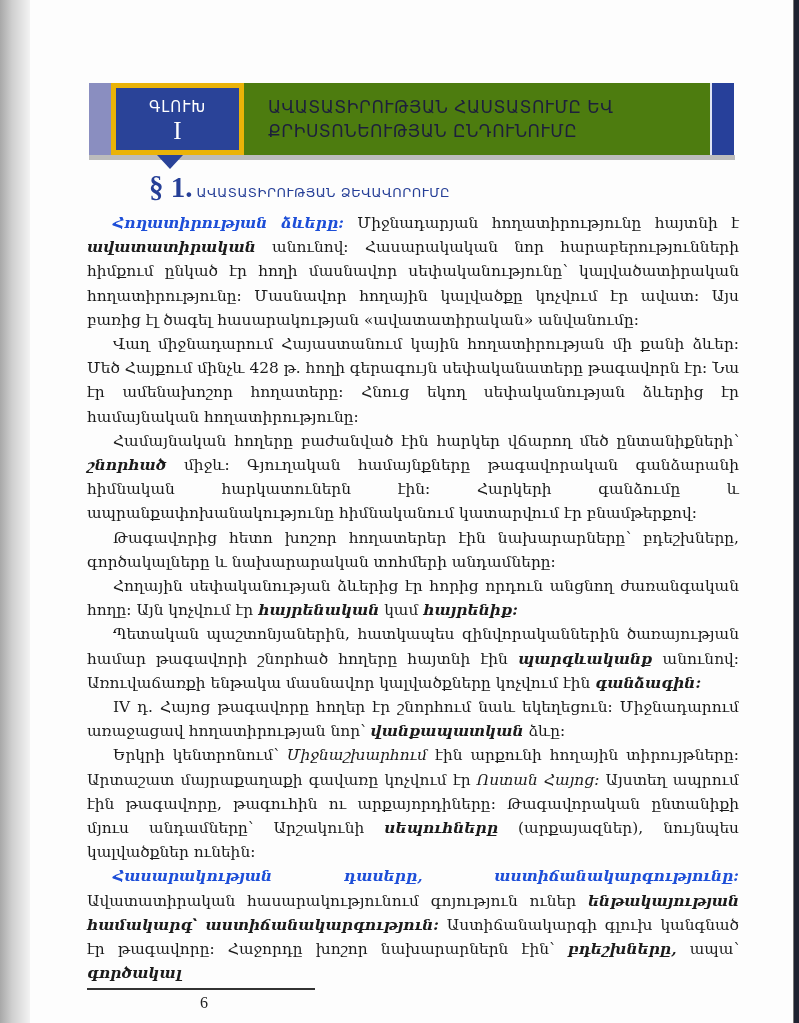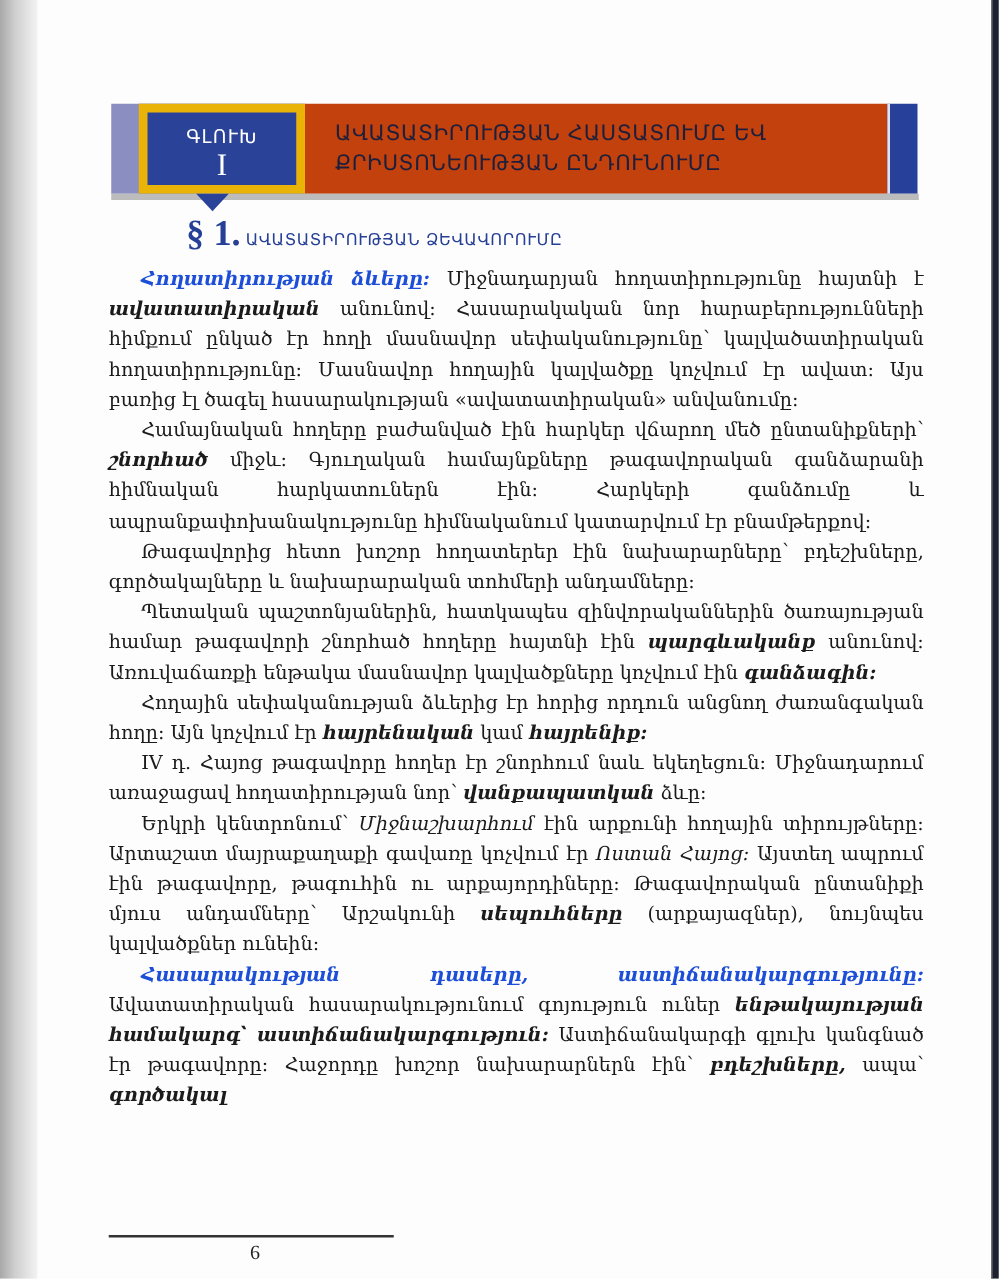--- a/index.html
+++ b/index.html
@@ -15,27 +15,27 @@
   }
   .right-edge {
     position:absolute; left:793px; top:0; width:6px; height:1023px;
     background:#1e2230; border-left:1px solid #777;
   }
   
   .banner { position:absolute; left:89px; top:83px; width:646px; height:72px; }
   .banner .strip-left { position:absolute; left:0; top:0; width:22px; height:72px; background:#8a8ec0; }
   .banner .chapter-box {
     position:absolute; left:22px; top:0; width:133px; height:72px;
-    background:#2a4398; border:7px solid #eab308; box-sizing:border-box;
+    background:#2a4398; border:5px solid #eab308; box-sizing:border-box;
     color:#fff; text-align:center;
   }
   .chapter-box .ch-label { display:block; font-family:"DejaVu Sans","Liberation Sans",sans-serif; font-size:15px; margin-top:10px; letter-spacing:1px; }
   .chapter-box .ch-num { display:block; font-family:"Liberation Serif",serif; font-size:25px; line-height:26px; margin-top:2px; }
   .banner .title-area {
-    position:absolute; left:155px; top:0; width:466px; height:72px; background:#c2410c;
+    position:absolute; left:155px; top:0; width:466px; height:72px; background:#4d7c0f;
   }
   .title-area .t-line {
     display:block; font-family:"DejaVu Sans","Liberation Sans",sans-serif; font-size:17px;
     color:#1d1f3c; letter-spacing:0.5px; padding-left:24px; line-height:24px;
   }
   .title-area .t-line:first-child { margin-top:12px; }
   .banner .strip-right { position:absolute; left:621px; top:0; width:24px; height:72px; background:#27409a; border-left:2px solid #dfe3f5; box-sizing:border-box; }
   .banner-underline { position:absolute; left:89px; top:155px; width:646px; height:5px; background:#bcbcbc; }
   .pointer {
     position:absolute; left:157px; top:155px; width:0; height:0;
@@ -78,23 +78,24 @@
 </div>
 <div class="banner-underline"></div>
 <div class="pointer"></div>
 
 <div class="section-heading">
   <span class="sec-num">§ 1.</span><span class="sec-title">ԱՎԱՏԱՏԻՐՈՒԹՅԱՆ ՁԵՎԱՎՈՐՈՒՄԸ</span>
 </div>
 
 <div class="body-text">
   <p><span class="kw-blue">Հողատիրության ձևերը:</span><span> Միջնադարյան հողատիրությունը հայտնի է </span><span class="kw">ավատատիրական</span><span> անունով: Հասարակական նոր հարաբերությունների հիմքում ընկած էր հողի մասնավոր սեփականությունը՝ կալվածատիրական հողատիրությունը: Մասնավոր հողային կալվածքը կոչվում էր ավատ: Այս բառից էլ ծագել հասարակության «ավատատիրական» անվանումը:</span></p>
+  <p>Վաղ միջնադարում Հայաստանում կային հողատիրության մի քանի ձևեր: Մեծ Հայքում մինչև 428 թ. հողի գերագույն սեփականատերը թագավորն էր: Նա էր ամենախոշոր հողատերը: Հնուց եկող սեփականության ձևերից էր համայնական հողատիրությունը:</p>
   <p><span>Համայնական հողերը բաժանված էին հարկեր վճարող մեծ ընտանիքների՝ </span><span class="kw">շնորհած</span><span> միջև: Գյուղական համայնքները թագավորական գանձարանի հիմնական հարկատուներն էին: Հարկերի գանձումը և ապրանքափոխանակությունը հիմնականում կատարվում էր բնամթերքով:</span></p>
   <p>Թագավորից հետո խոշոր հողատերեր էին նախարարները՝ բդեշխները, գործակալները և նախարարական տոհմերի անդամները:</p>
+  <p><span>Հողային սեփականության ձևերից էր հորից որդուն անցնող ժառանգական հողը: Այն կոչվում էր </span><span class="kw">հայրենական</span><span> կամ </span><span class="kw">հայրենիք:</span></p>
   <p><span>Պետական պաշտոնյաներին, հատկապես զինվորականներին ծառայության համար թագավորի շնորհած հողերը հայտնի էին </span><span class="kw">պարգևականք</span><span> անունով: Առուվաճառքի ենթակա մասնավոր կալվածքները կոչվում էին </span><span class="kw">գանձագին:</span></p>
-  <p><span>Հողային սեփականության ձևերից էր հորից որդուն անցնող ժառանգական հողը: Այն կոչվում էր </span><span class="kw">հայրենական</span><span> կամ </span><span class="kw">հայրենիք:</span></p>
   <p><span>IV դ. Հայոց թագավորը հողեր էր շնորհում նաև եկեղեցուն: Միջնադարում առաջացավ հողատիրության նոր՝ </span><span class="kw">վանքապատկան</span><span> ձևը:</span></p>
   <p><span>Երկրի կենտրոնում՝ </span><span class="em">Միջնաշխարհում</span><span> էին արքունի հողային տիրույթները: Արտաշատ մայրաքաղաքի գավառը կոչվում էր </span><span class="em">Ոստան Հայոց:</span><span> Այստեղ ապրում էին թագավորը, թագուհին ու արքայորդիները: Թագավորական ընտանիքի մյուս անդամները՝ Արշակունի </span><span class="kw">սեպուհները</span><span> (արքայազներ), նույնպես կալվածքներ ունեին:</span></p>
   <p><span class="kw-blue">Հասարակության դասերը, աստիճանակարգությունը:</span><span> Ավատատիրական հասարակությունում գոյություն ուներ </span><span class="kw">ենթակայության համակարգ՝ աստիճանակարգություն:</span><span> Աստիճանակարգի գլուխ կանգնած էր թագավորը: Հաջորդը խոշոր նախարարներն էին՝ </span><span class="kw">բդեշխները,</span><span> ապա՝ </span><span class="kw">գործակալ</span></p>
 </div>
 
 <div class="footnote-rule"></div>
 <div class="page-number">6</div>
 
 </body></html>

